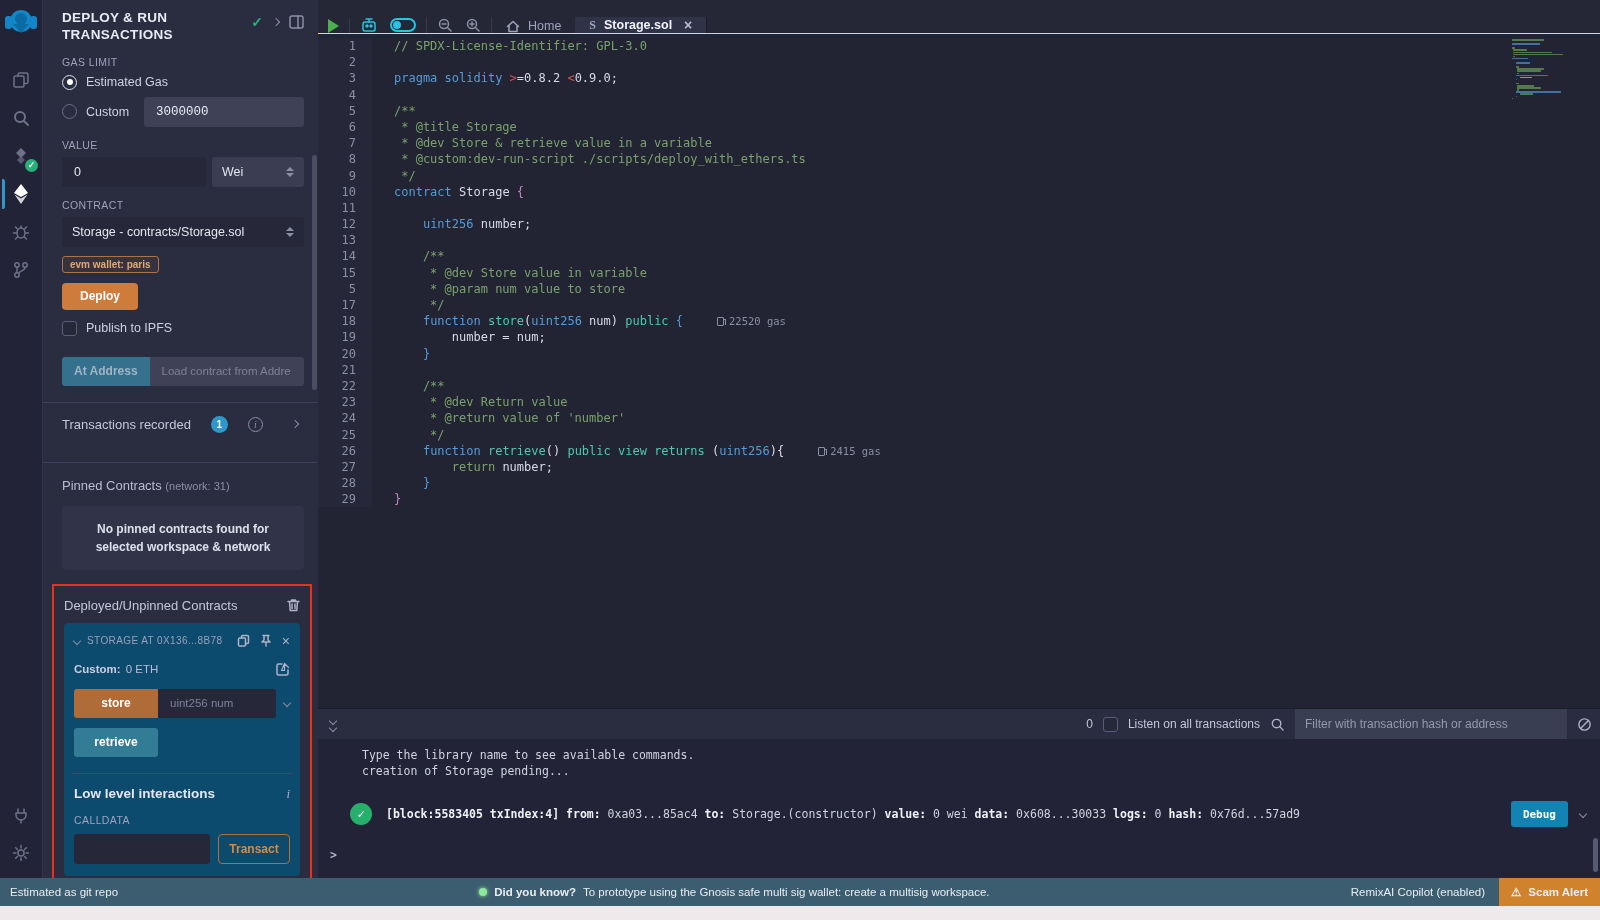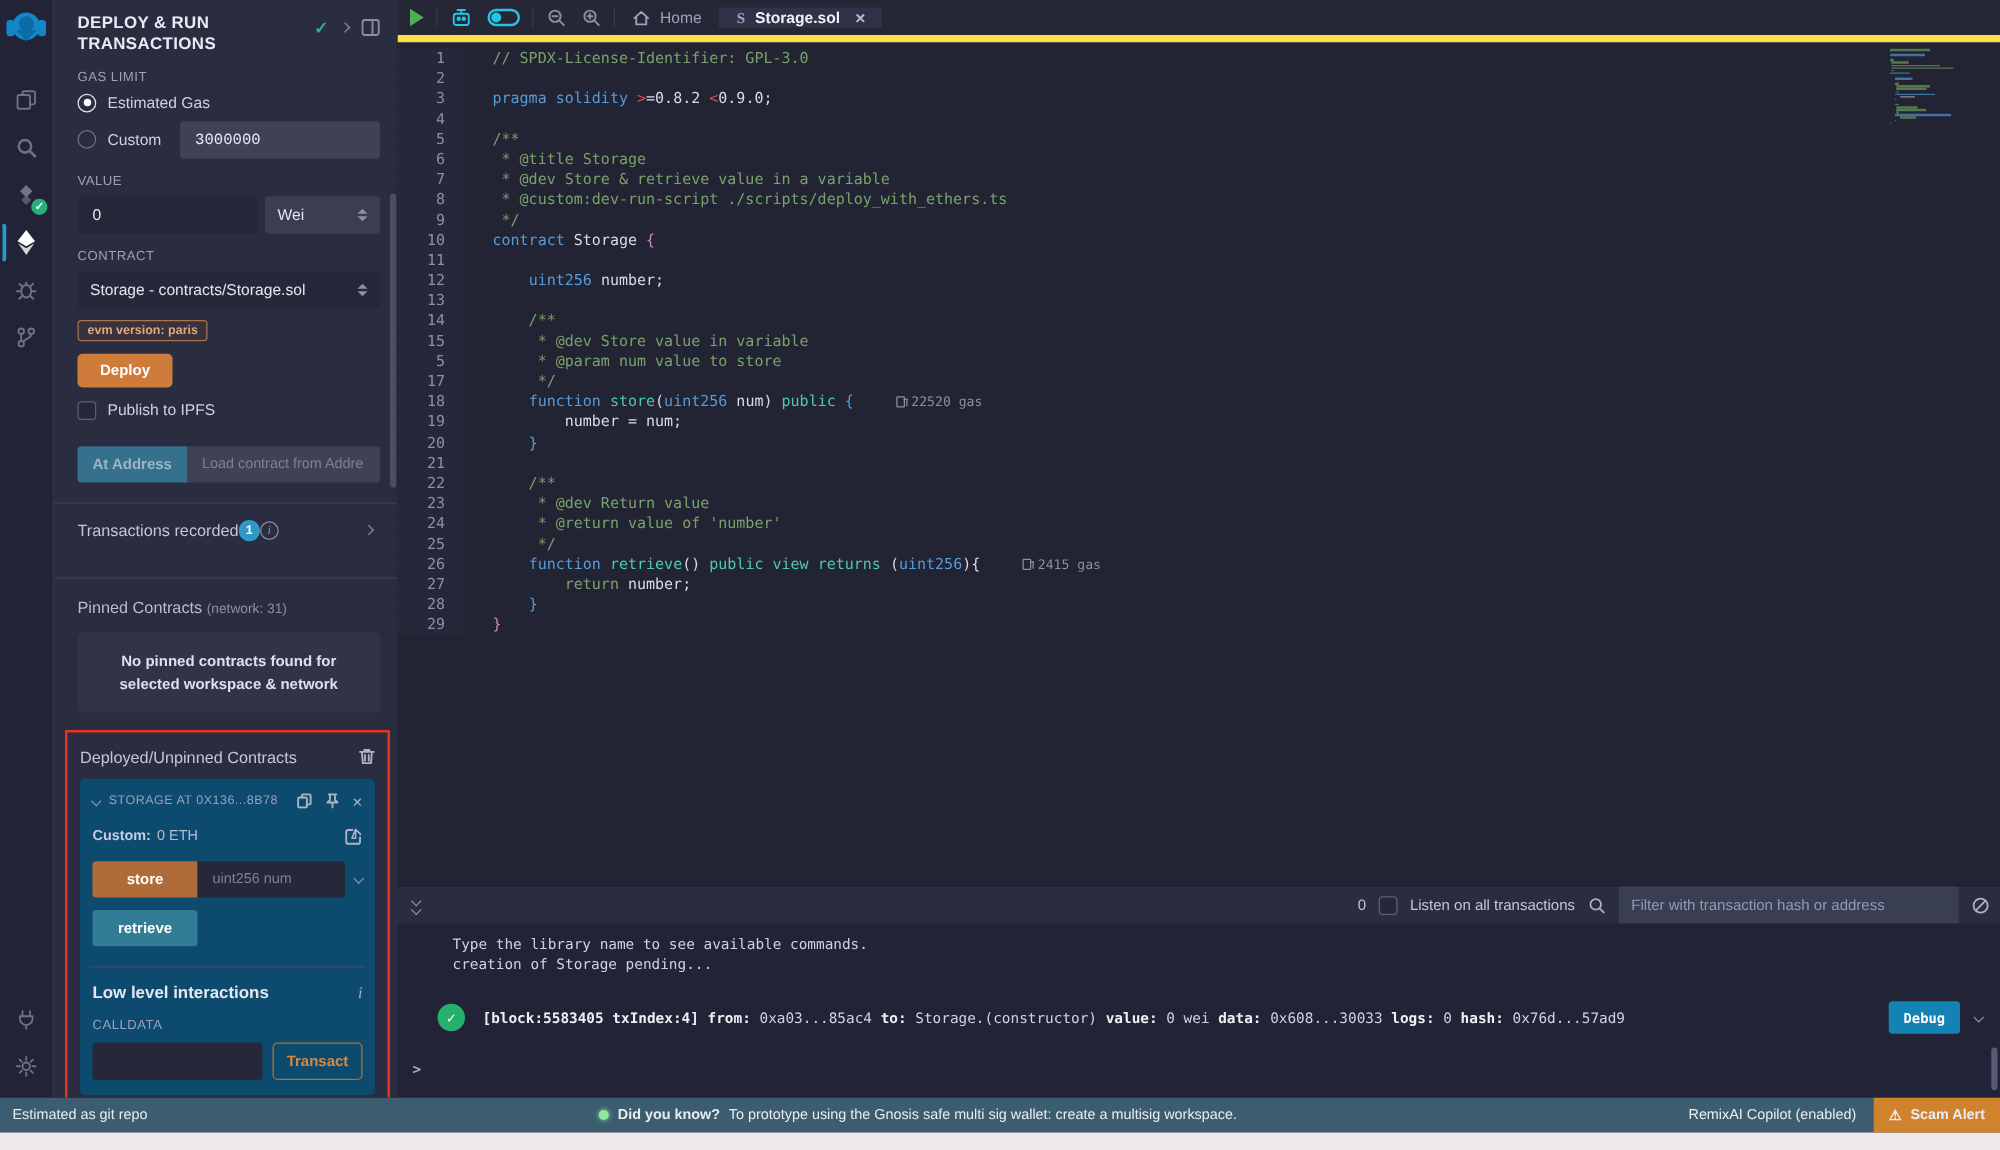--- a/index.html
+++ b/index.html
@@ -65,21 +65,21 @@
   .btn-deploy { background:#ce7b3c; height:27px; padding:0 18px; margin-top:10px; }
   .chk-row { display:flex; align-items:center; gap:9px; margin-top:11px; font-size:12.5px;
     color:#cdd1e2; }
   .chk { width:15px; height:15px; border-radius:3px; border:1px solid #5a5e7a;
     background:#262839; }
   .ataddr-row { display:flex; margin-top:21px; }
   .btn-ataddr { background:#35708c; color:#9fb4c4; height:29px; padding:0 12px;
     border-radius:3px 0 0 3px; font-size:12px; font-weight:bold; }
   .ataddr-inp { flex:1; border-radius:0 3px 3px 0; height:29px; min-width:0; font-size:11.5px; }
   .divider { height:1px; background:#3d4059; margin:16px -14px 0 -19px; }
-  .txrec-row { display:flex; align-items:center; gap:0; padding:13px 0; font-size:13px;
+  .txrec-row { display:flex; align-items:center; gap:20px; padding:13px 0; font-size:13px;
     color:#c3c7da;justify-content:center; }
   .badge-count { width:17px; height:17px; border-radius:50%; background:#2e98ca; color:#fff;
     font-size:10px; font-weight:bold; display:flex; align-items:center; justify-content:center; }
   .chev { display:inline-block; width:6px; height:6px; border-right:1.8px solid #8b8fa5;
     border-bottom:1.8px solid #8b8fa5; transform:rotate(-45deg); }
   .chev.down { transform:rotate(45deg); }
   .icon-info { width:15px; height:15px; border:1px solid #8b8fa5; border-radius:50%;
     color:#8b8fa5; font-size:10px; display:flex; align-items:center; justify-content:center;
     font-family:"Liberation Serif",serif; font-style:italic; }
   .pinned-title { font-size:13px; color:#b9bdd3; margin-top:15px; }
@@ -103,22 +103,22 @@
   .card-div { height:1px; background:#454864; margin:16px -2px 0; }
   .lowlevel-row { display:flex; align-items:center; justify-content:space-between; margin-top:12px; }
   .lowlevel-title { font-size:13.5px; font-weight:bold; color:#e4e7f1; }
   .i-plain { font-family:"Liberation Serif",serif; font-style:italic; color:#aeb2c8; font-size:13px; }
   .transact-row { display:flex; gap:8px; margin-top:8px; }
   .btn-transact { background:transparent; border:1px solid #b5702f; color:#d88a3e;
     width:72px; height:30px; border-radius:4px; font-size:12px; font-weight:bold; }
 
   
   .main { flex:1; display:flex; flex-direction:column; min-width:0; }
-  .toolbar { height:34px; background:#252737; display:flex; align-items:center;
-    border-bottom:6px solid #fde047; }
+  .toolbar { height:34px; background:#252737; display:flex; align-items:flex-end;
+    border-bottom:1px solid #fde047; }
   .tb-group { display:flex; align-items:center; padding:0 10px; gap:12px;
     border-right:1px solid #363950; }
   .play { width:0; height:0; border-top:7px solid transparent; border-bottom:7px solid transparent;
     border-left:11px solid #4caf50; cursor:pointer; }
   .toggle { width:26px; height:14px; border:2px solid #25c4e0; border-radius:8px;
     position:relative; cursor:pointer; }
   .toggle::after { content:""; position:absolute; left:1px; top:1px; width:8px; height:8px;
     border-radius:50%; background:#25c4e0; }
   .mag { color:#8b8fa5; cursor:pointer; }
   .tab { display:flex; align-items:center; gap:8px; padding:0 14px; font-size:12.5px;
@@ -290,21 +290,21 @@
     </div>
 
     <div class="lbl">CONTRACT</div>
     <div class="select-box">
       <span>Storage - contracts/Storage.sol</span>
       <span class="updown">
           <i class="u"></i>
           <i class="d"></i>
         </span>
     </div>
-    <span class="evm-badge">evm version: paris</span>
+    <span class="evm-badge">evm wallet: paris</span>
 
     <div><button class="btn btn-deploy">Deploy</button></div>
 
     <div class="chk-row">
       <span class="chk"></span>
       <span>Publish to IPFS</span>
     </div>
 
     <div class="ataddr-row">
       <button class="btn btn-ataddr">At Address</button>

